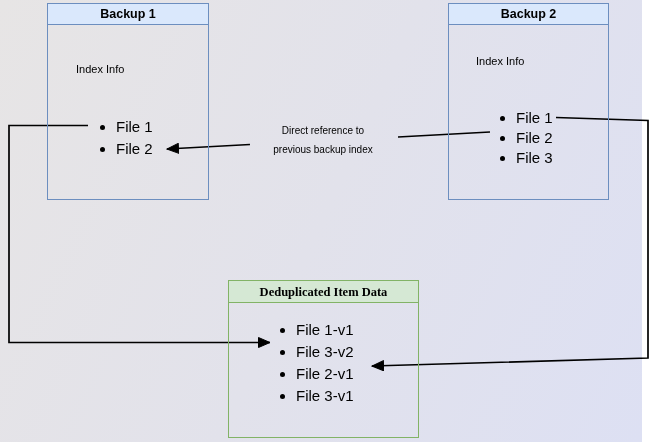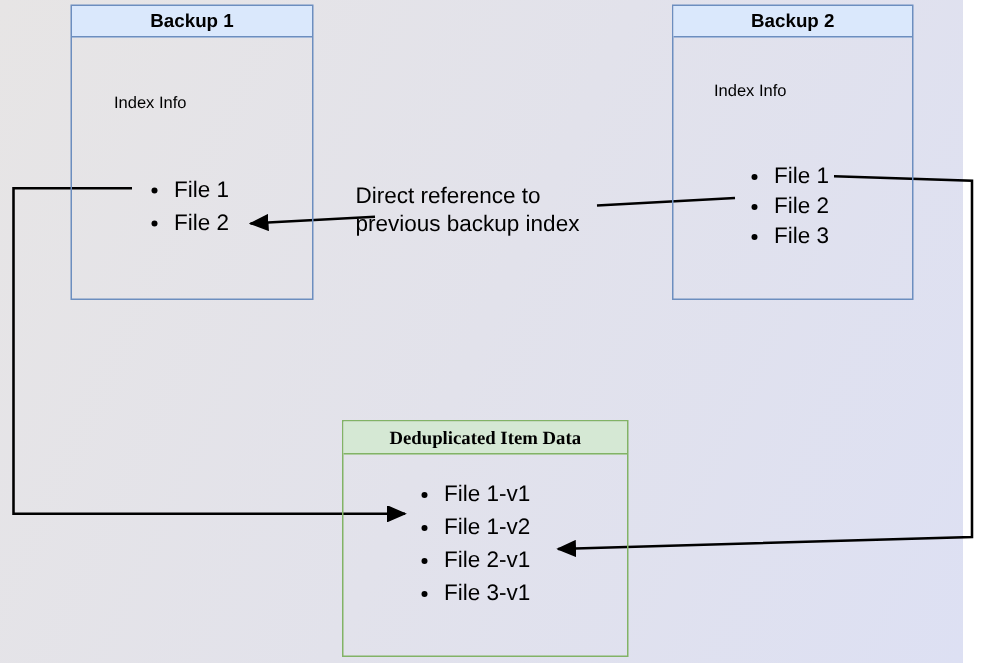--- a/index.html
+++ b/index.html
@@ -70,21 +70,22 @@
     white-space: nowrap;
   }
   #backup1-list li { line-height: 22px; }
   #backup2-list li { line-height: 20px; }
   #dedup-list   li { line-height: 22px; }
   .edge-label {
     position: absolute;
     left: 237px;
     top: 121px;
     width: 172px;
-    font-size: 15px;
+    text-align: center;
+    font-size: 10px;
     line-height: 19px;
   }
 </style>
 </head>
 <body>
 
 <div class="stage">
 
   <svg class="edges" viewBox="0 0 657 442" xmlns="http://www.w3.org/2000/svg">
     <defs>
@@ -117,21 +118,21 @@
       <li>File 1</li>
       <li>File 2</li>
       <li>File 3</li>
     </ul>
   </div>
 
   <div class="node green" style="left:228px; top:280px; width:191px; height:158px;">
     <div class="node-header">Deduplicated Item Data</div>
     <ul class="file-list" id="dedup-list" style="left:49px; top:38px;">
       <li>File 1-v1</li>
-      <li>File 1-v2</li>
+      <li>File 3-v2</li>
       <li>File 2-v1</li>
       <li>File 3-v1</li>
     </ul>
   </div>
 
   <div class="edge-label">
     <div>Direct reference to</div>
     <div>previous backup index</div>
   </div>
 

